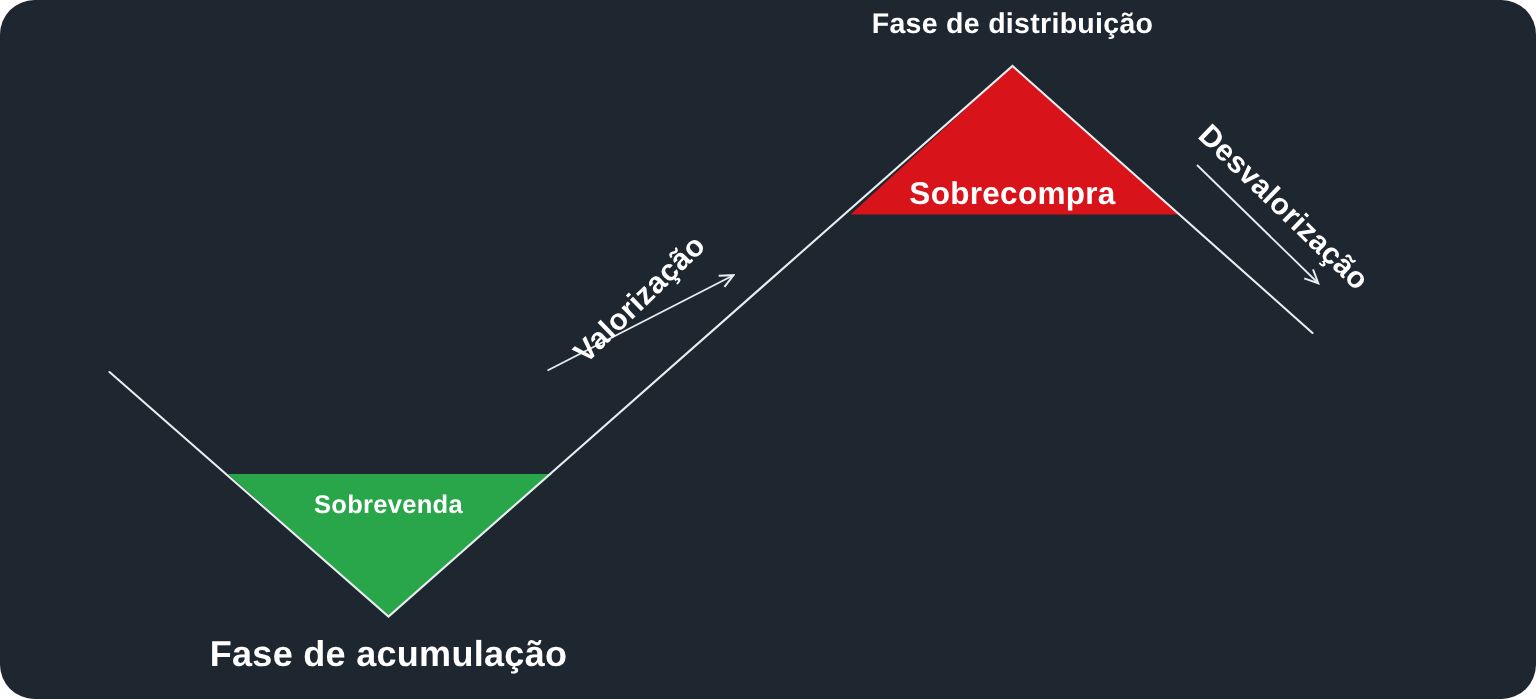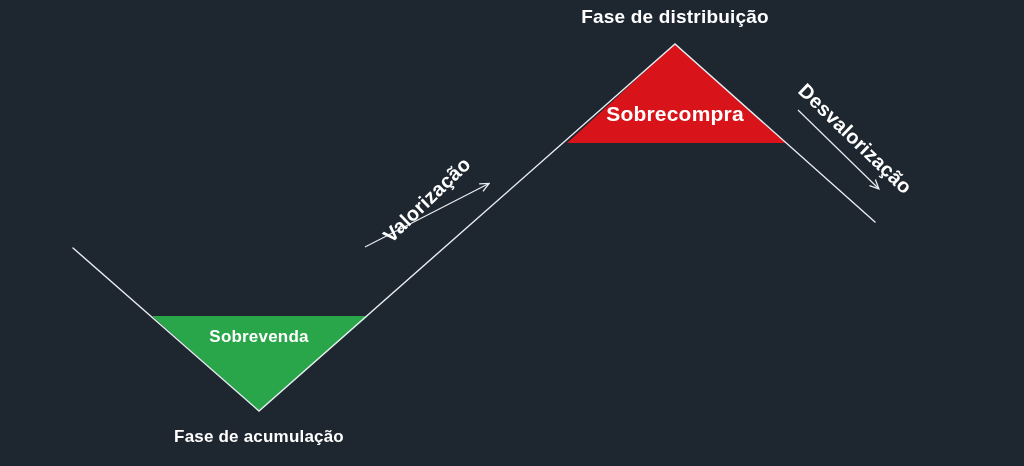--- a/index.html
+++ b/index.html
@@ -10,20 +10,21 @@
     width: 1024px;
     height: 466px;
     overflow: hidden;
     font-family: "Liberation Sans", sans-serif;
   }
   #diagram-root {
     position: relative;
     width: 1024px;
     height: 466px;
     background: #1e2630;
+    border-radius: 23px;
   }
   #diagram-svg {
     position: absolute;
     top: 0;
     left: 0;
     width: 1024px;
     height: 466px;
     display: block;
   }
   .lbl {
@@ -37,25 +38,25 @@
   #label-fase-distribuicao {
     left: 675px;
     top: 17px;
     transform: translate(-50%, -50%);
     font-size: 19px;
   }
   #label-fase-acumulacao {
     left: 259px;
     top: 437px;
     transform: translate(-50%, -50%);
-    font-size: 17px;
+    font-size: 24px;
   }
   #label-sobrecompra {
     left: 675px;
-    top: 114px;
+    top: 130px;
     transform: translate(-50%, -50%);
     font-size: 21px;
   }
   #label-sobrevenda {
     left: 259px;
     top: 337px;
     transform: translate(-50%, -50%);
     font-size: 17px;
   }
   #label-valorizacao {

